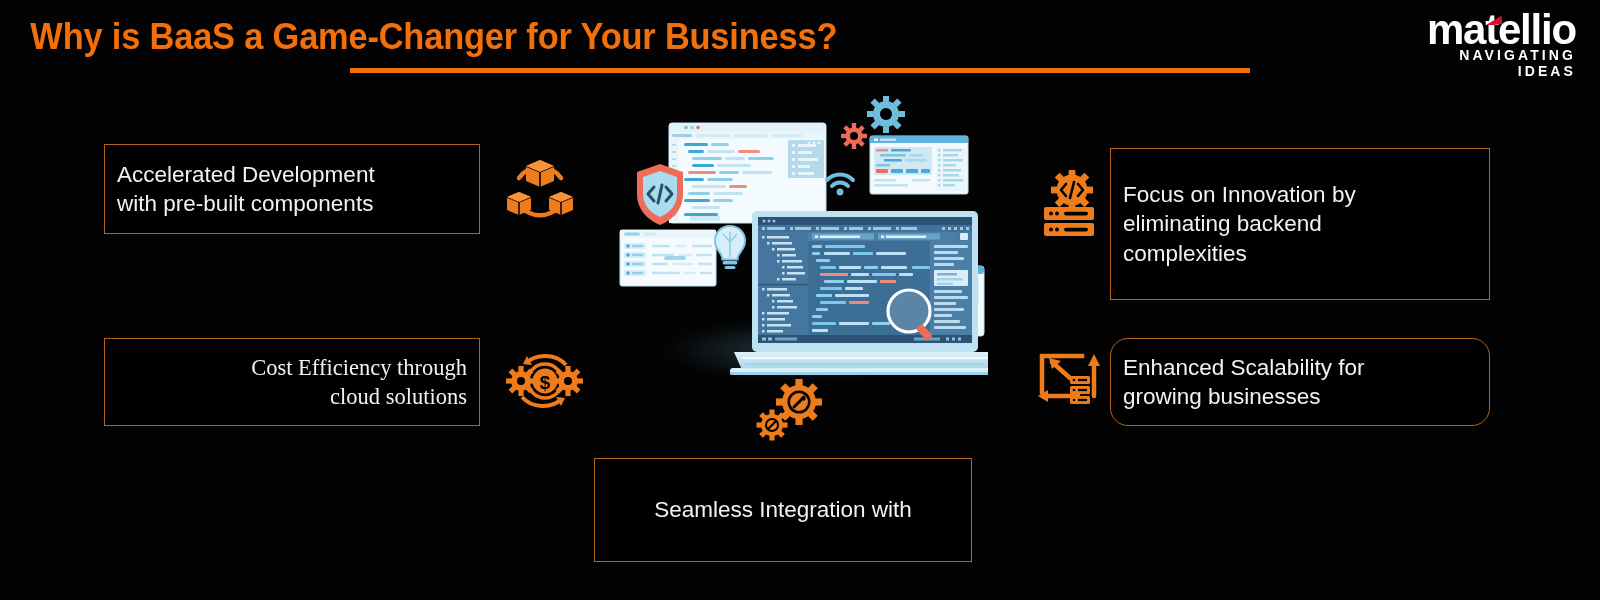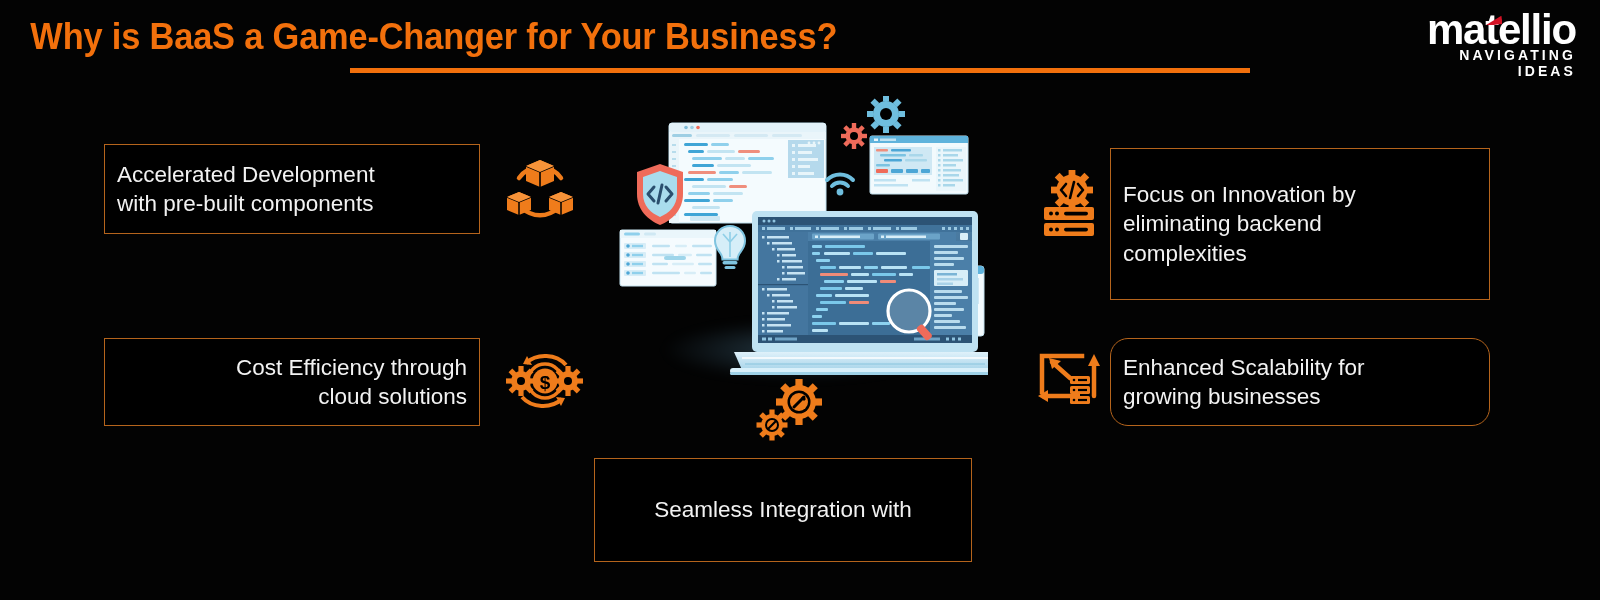--- a/index.html
+++ b/index.html
@@ -56,21 +56,21 @@
     box-sizing:border-box;
     display:flex;align-items:center;
     padding:10px 12px;
   }
   .fbox p{
     margin:0;color:#f2f2f2;
     font-size:22.5px;line-height:1.30;font-weight:400;
     width:100%;
   }
   .fbox.left-align p{text-align:left;}
-  .fbox.right-align p{text-align:right;}
+  .fbox.right-align p{text-align:right;font-family:Liberation Serif, serif;}
   .fbox.center-align p{text-align:center;}
 
   #box-accelerated{left:104px;  top:144px; width:376px; height:90px;}
   #box-cost       {left:104px;  top:338px; width:376px; height:88px;}
   #box-focus      {left:1110px; top:148px; width:380px; height:152px;}
   #box-scalability{left:1110px; top:338px; width:380px; height:88px;border-radius:18px;}
   #box-seamless   {left:594px;  top:458px; width:378px; height:104px;}
 
   
   .icon{position:absolute;}

